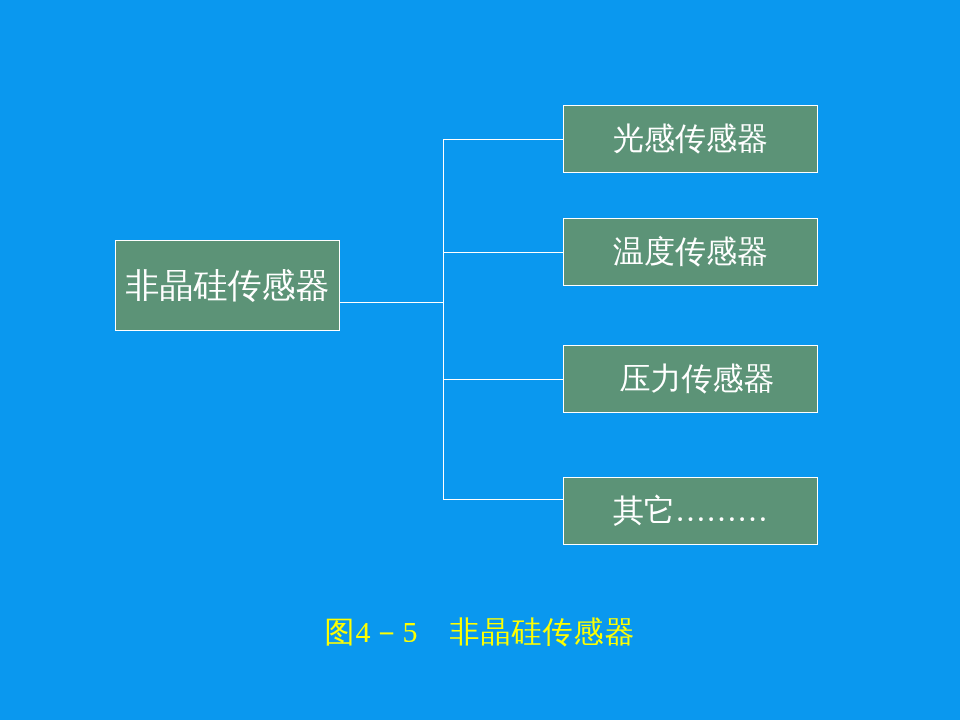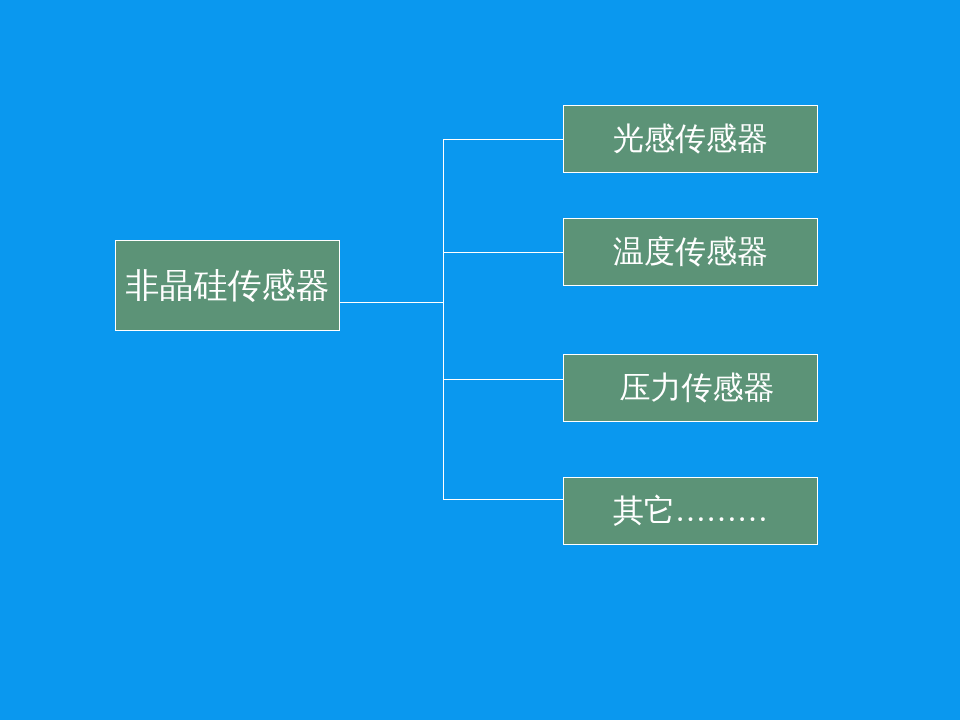--- a/index.html
+++ b/index.html
@@ -38,21 +38,21 @@
     font-size: 34px;
   }
   .branch {
     left: 563px;
     width: 255px;
     height: 68px;
     font-size: 31px;
   }
   #branch-0 { top: 105px; }
   #branch-1 { top: 218px; }
-  #branch-2 { top: 354px; padding-left: 13px; }
+  #branch-2 { top: 345px; padding-left: 13px; }
   #branch-3 { top: 477px; }
   .line {
     position: absolute;
     background: #ffffff;
   }
   .caption {
     position: absolute;
     left: 0;
     top: 612px;
     width: 960px;
@@ -84,14 +84,15 @@
   <div class="node branch" id="branch-1">
     <span>温度传感器</span>
   </div>
   <div class="node branch" id="branch-2">
     <span>压力传感器</span>
   </div>
   <div class="node branch" id="branch-3">
     <span>其它………</span>
   </div>
 
+  <div class="caption">图4－5　非晶硅传感器</div>
 
 </div>
 
 </body></html>

